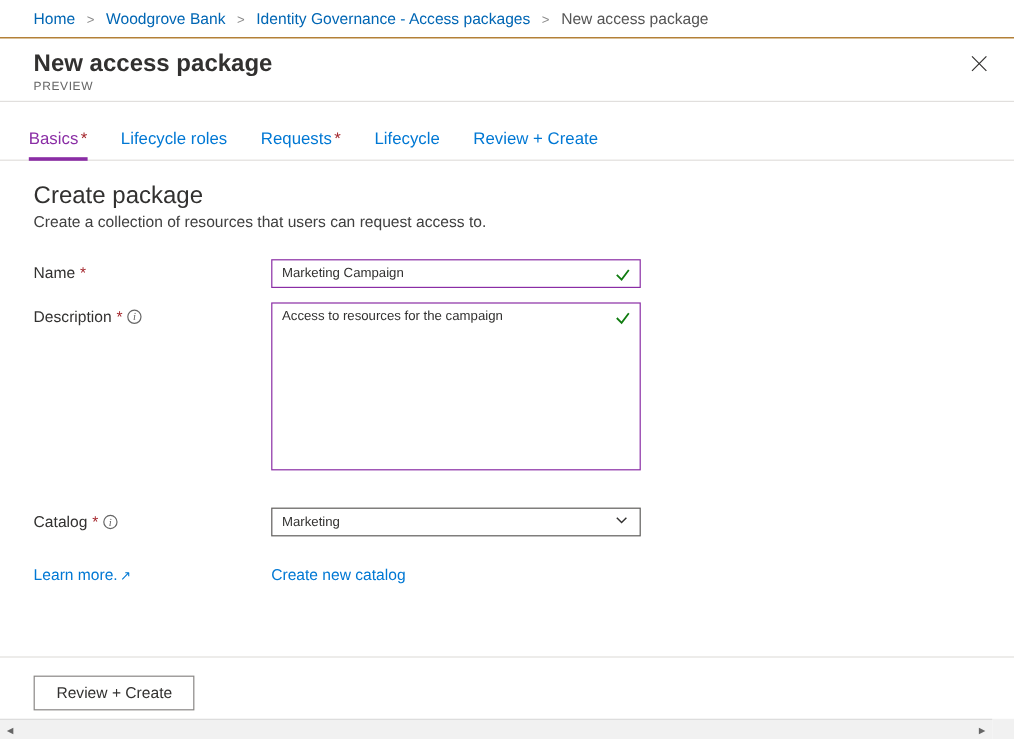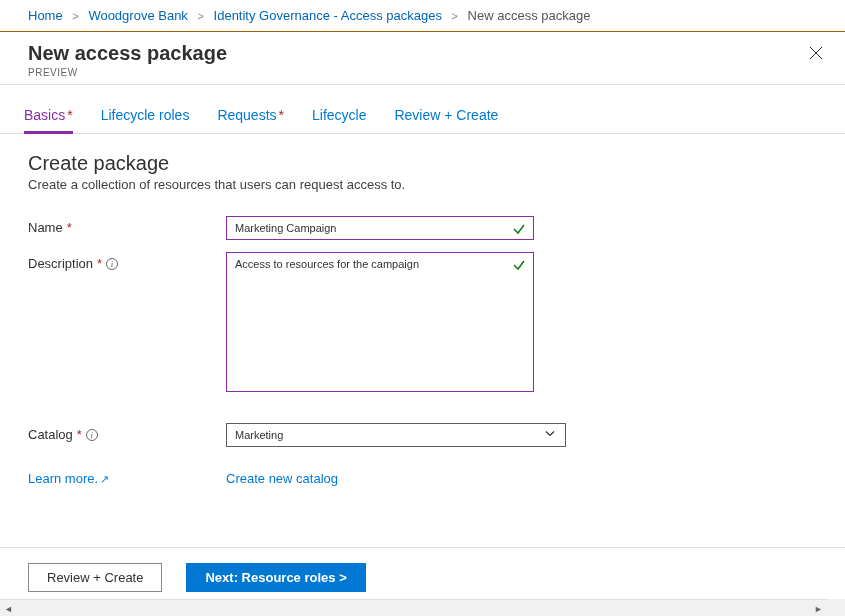--- a/index.html
+++ b/index.html
@@ -85,21 +85,21 @@
   background: #fff;
 }
 .select-input { border-color: #605e5c; }
 .textarea-input { height: 140px; resize: none; }
 .check-icon {
   position: absolute;
   right: 8px;
   top: 6px;
   color: #107c10;
 }
-.select-wrap { position: relative; width: 340px; }
+.select-wrap { position: relative; width: 308px; }
 .select-caret {
   position: absolute;
   right: 10px;
   top: 50%;
   transform: translateY(-50%);
   pointer-events: none;
 }
 .link-row { display: flex; padding: 18px 0 0 28px; font-size: 13px; }
 .link-left { width: 198px; }
 .link { color: #0078d4; cursor: pointer; }
@@ -254,20 +254,19 @@
       <span>Learn more.</span><span class="ext-icon">↗</span>
     </span>
   </div>
   <div>
     <span class="link">Create new catalog</span>
   </div>
 </div>
 
 <div class="footer">
   <button class="btn">Review + Create</button>
-  <button class="btn primary">Next: Resource roles &gt;</button>
 </div>
 
 <div class="scrollbar-track">
   <div class="scrollbar-left">◄</div>
   <div class="scrollbar-right">►</div>
 </div>
 <div class="scrollbar-corner"></div>
 
 </body></html>

